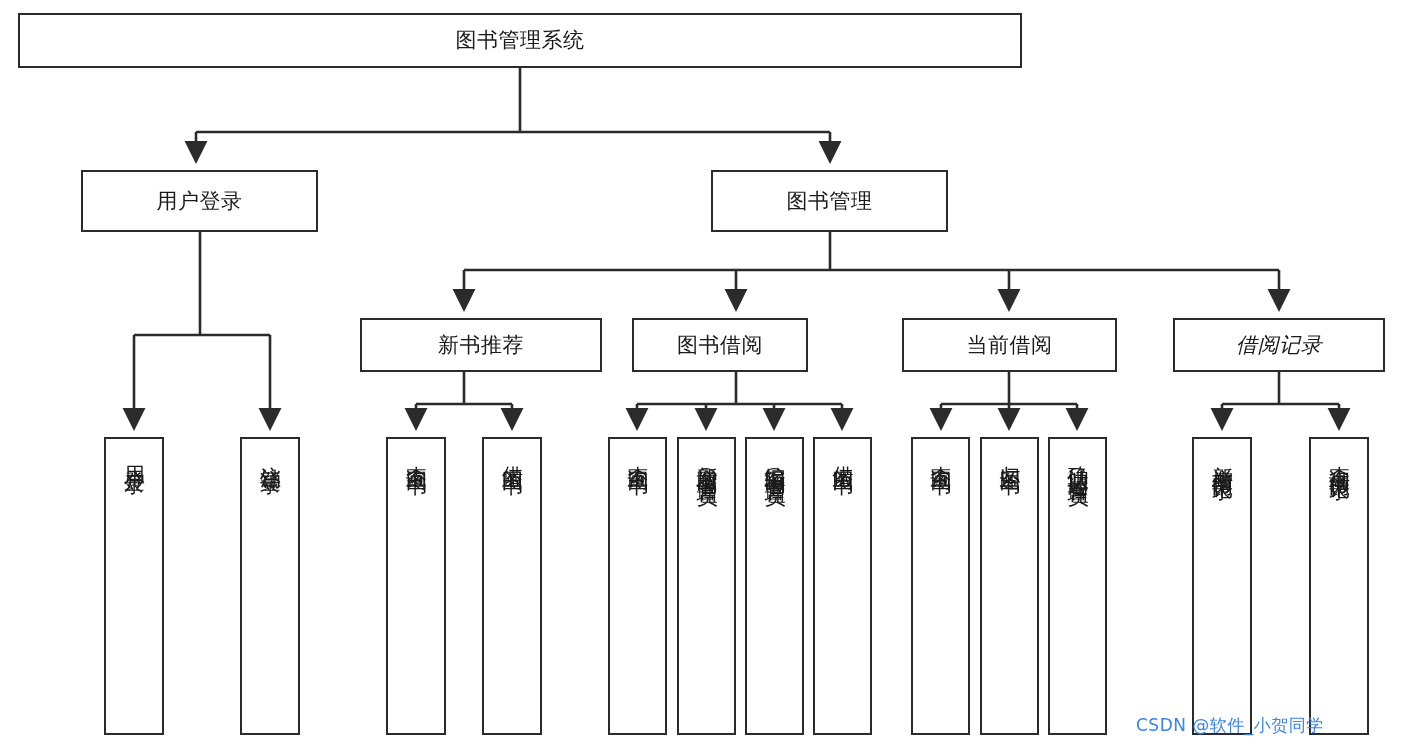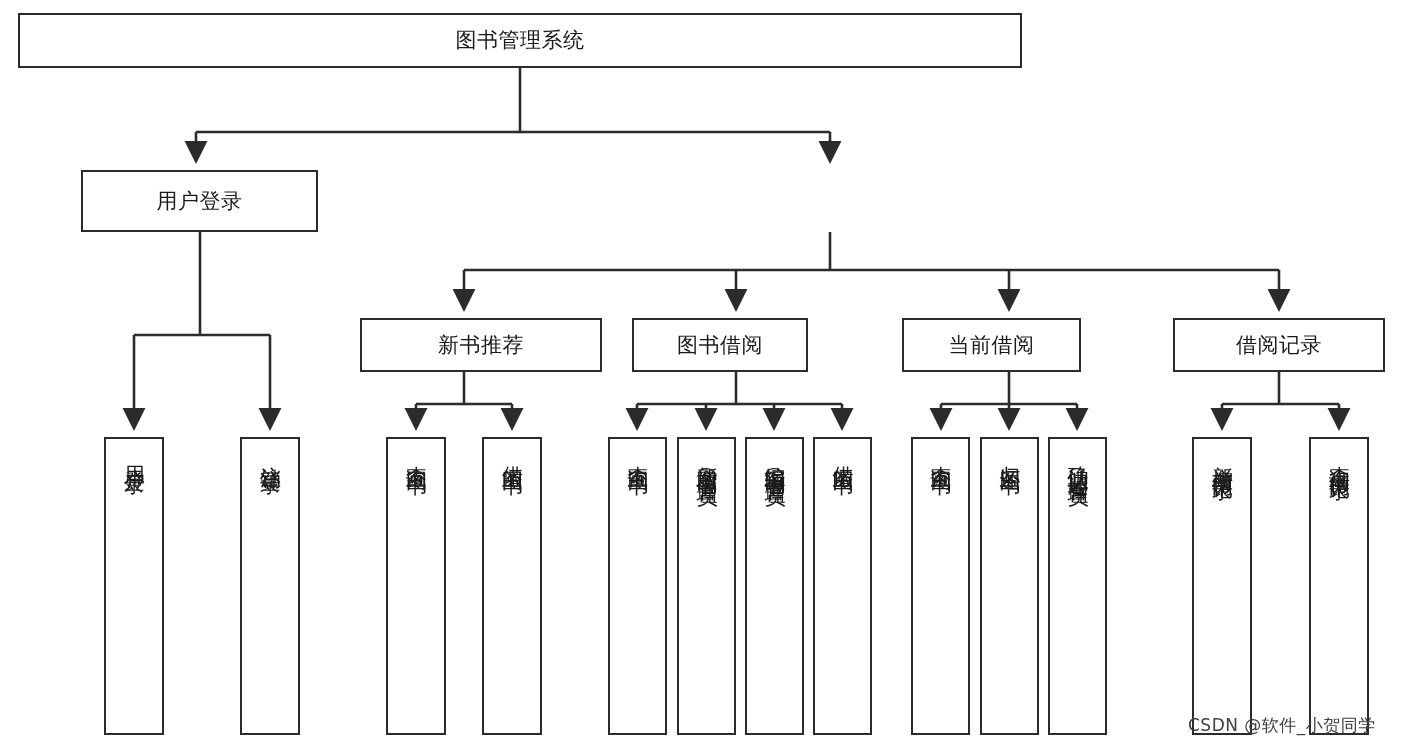--- a/index.html
+++ b/index.html
@@ -52,24 +52,24 @@
   }
   .node.vert .node-label {
     writing-mode: vertical-rl;
     text-orientation: upright;
     font-size: 21px;
     letter-spacing: 3px;
     line-height: 1;
   }
   .watermark {
     position: absolute;
-    left: 1188px;
+    left: 1136px;
     top: 714px;
     font-size: 17px;
-    color: #404040;
+    color: #3b82f6;
     z-index: 5;
     white-space: nowrap;
     letter-spacing: 0.5px;
   }
 </style>
 </head>
 <body>
 
 <div id="diagram-root">
 
@@ -123,31 +123,34 @@
     </g>
   </svg>
 
   <div class="node horiz" style="left:18px; top:13px; width:1004px; height:55px;">
     <span class="node-label">图书管理系统</span>
   </div>
 
   <div class="node horiz" style="left:81px; top:170px; width:237px; height:62px;">
     <span class="node-label">用户登录</span>
   </div>
+  <div class="node horiz" style="left:711px; top:170px; width:237px; height:62px;">
+    <span class="node-label">图书管理</span>
+  </div>
 
   <div class="node horiz" style="left:360px; top:318px; width:242px; height:54px;">
     <span class="node-label">新书推荐</span>
   </div>
   <div class="node horiz" style="left:632px; top:318px; width:176px; height:54px;">
     <span class="node-label">图书借阅</span>
   </div>
-  <div class="node horiz" style="left:902px; top:318px; width:179px; height:54px;">
+  <div class="node horiz" style="left:902px; top:318px; width:215px; height:54px;">
     <span class="node-label">当前借阅</span>
   </div>
-  <div class="node horiz" style="left:1173px; top:318px; width:212px; height:54px;">
+  <div class="node horiz" style="left:1173px; top:318px; width:212px; height:54px;font-style:italic;">
     <span class="node-label">借阅记录</span>
   </div>
 
   <div class="node vert" style="left:104px; top:437px; width:60px; height:298px;">
     <span class="node-label">用户登录</span>
   </div>
   <div class="node vert" style="left:240px; top:437px; width:60px; height:298px;">
     <span class="node-label">注销登录</span>
   </div>
 

